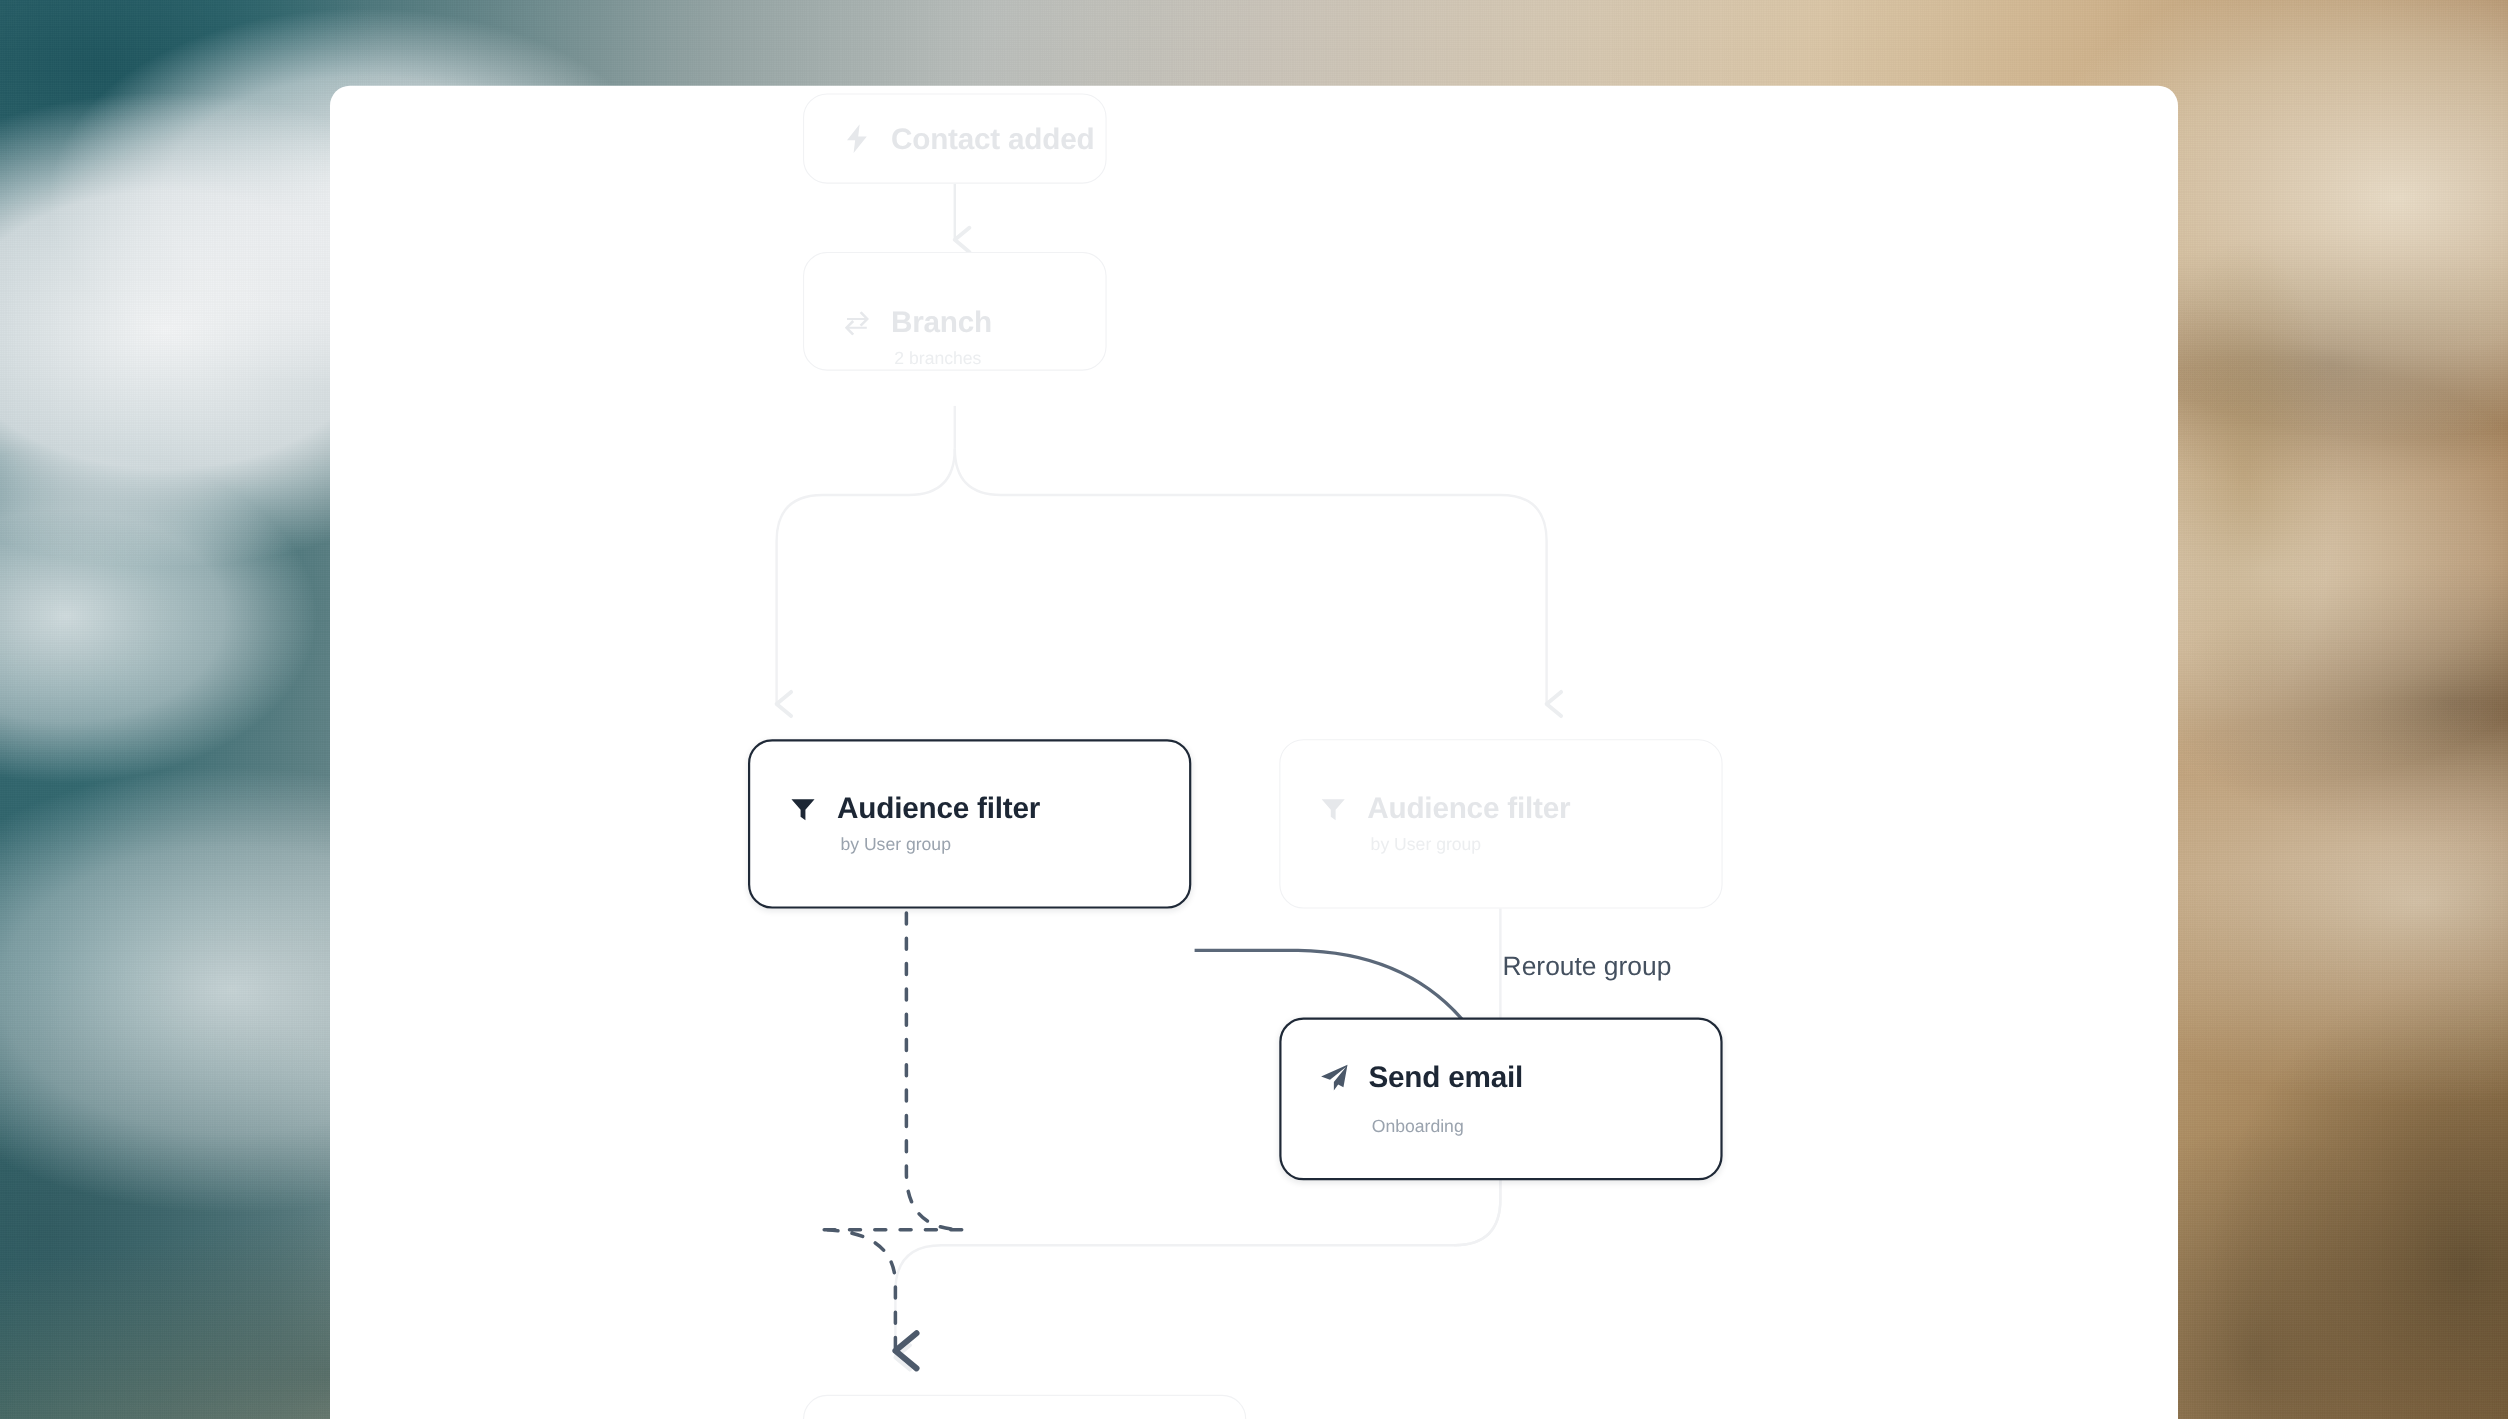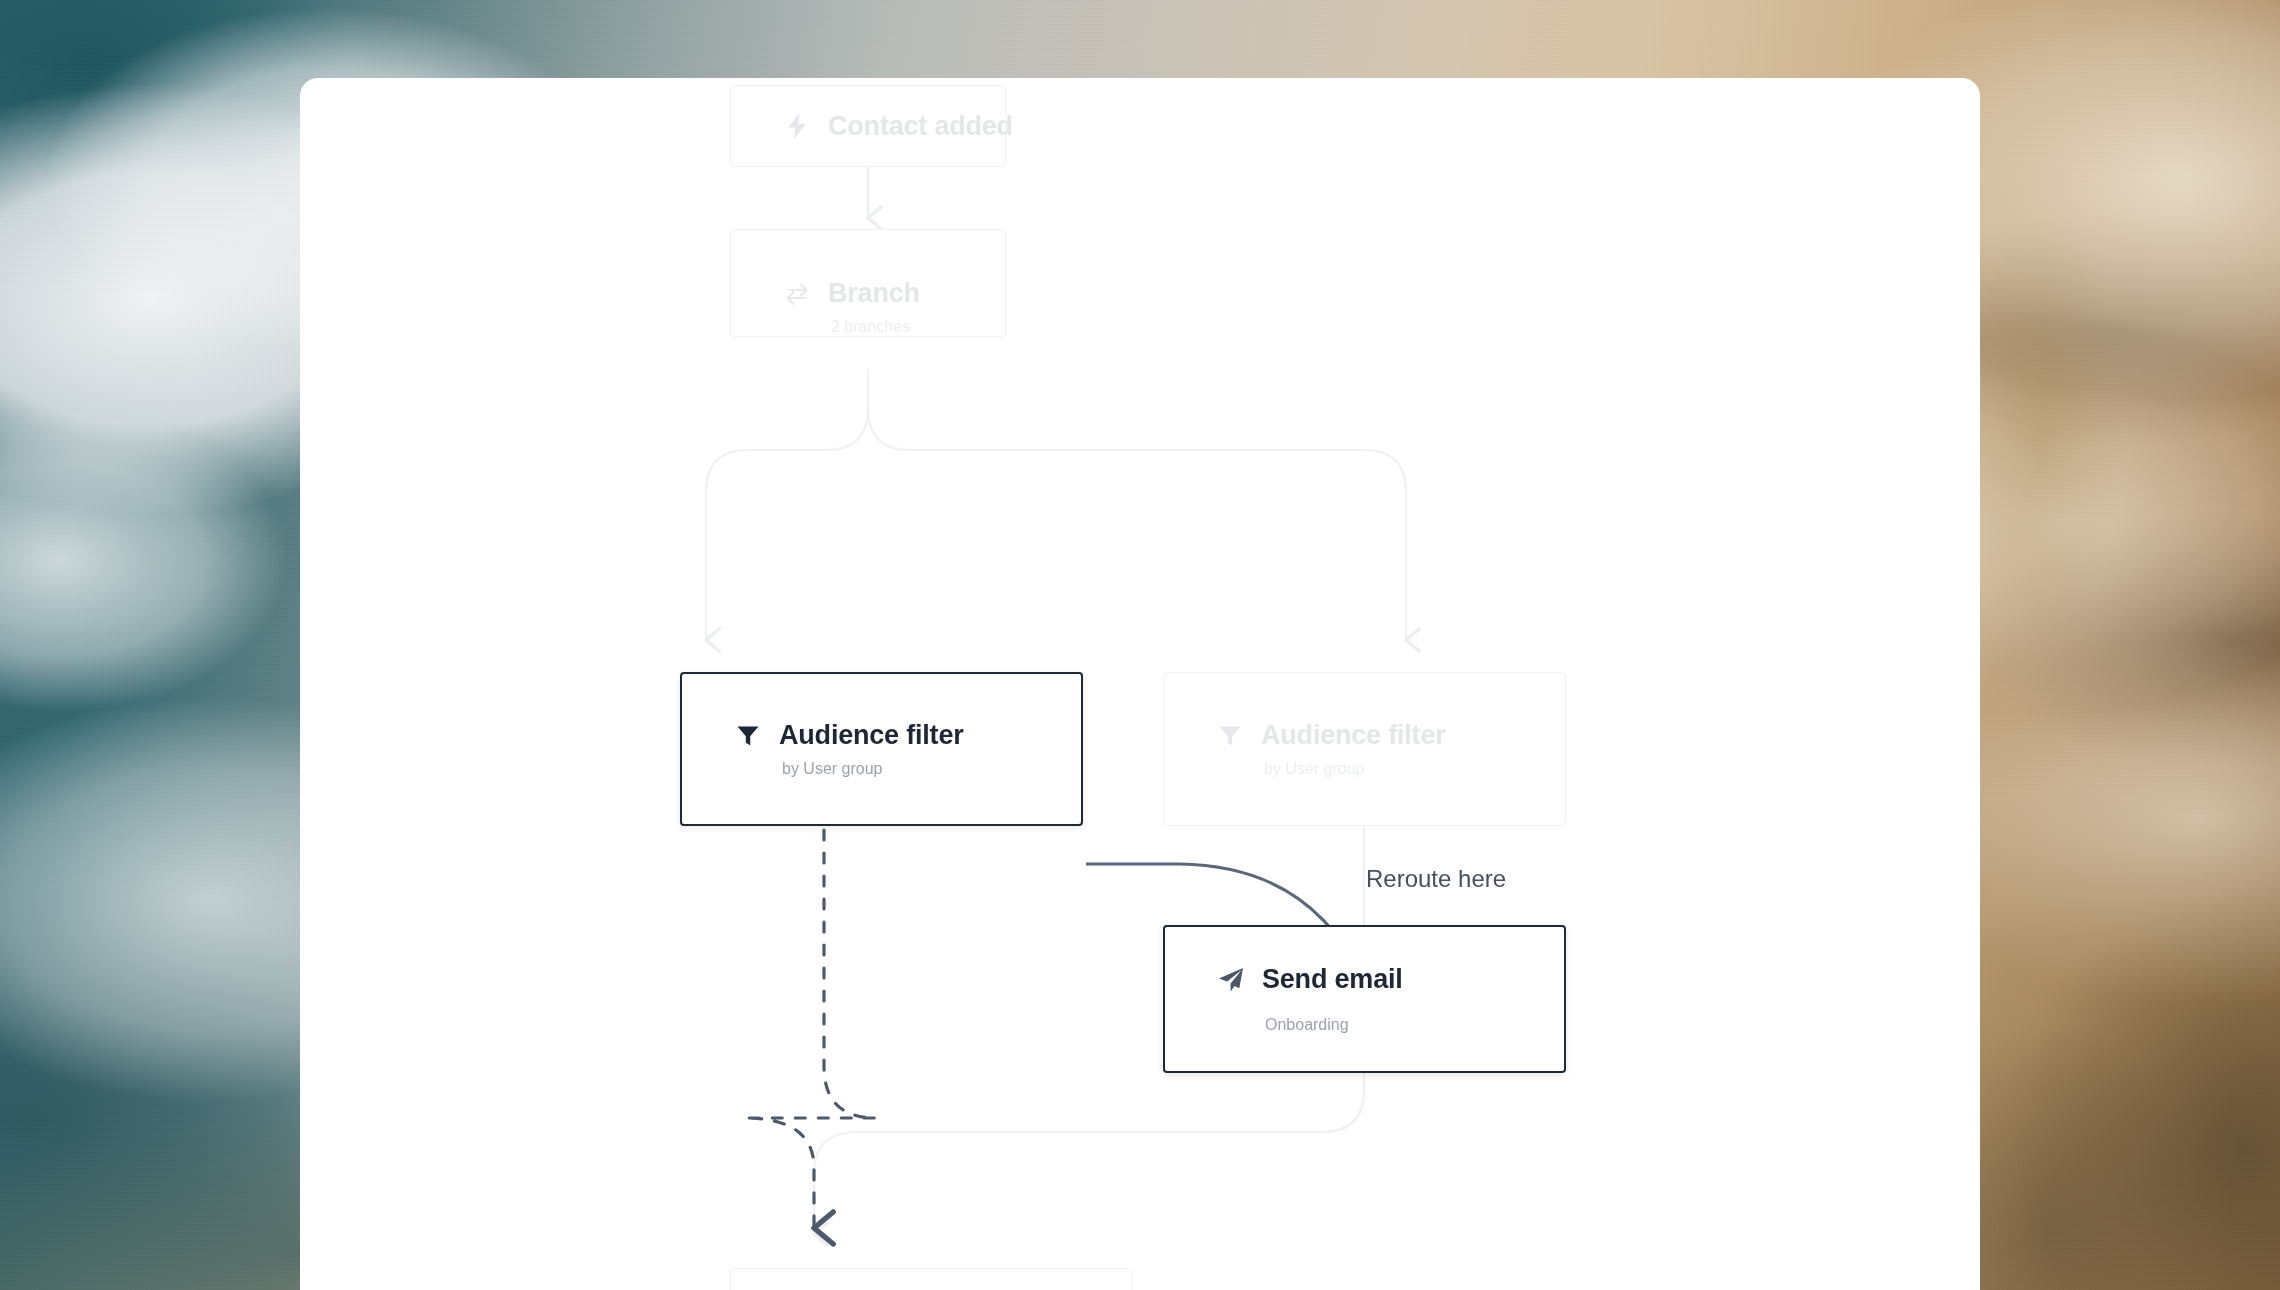--- a/index.html
+++ b/index.html
@@ -95,25 +95,25 @@
     position: absolute;
     inset: 0;
     width: 1680px;
     height: 1212px;
   }
 
   
   .node {
     position: absolute;
     background: #ffffff;
-    border-radius: 4px;
+    border-radius: 22px;
     display: flex;
     flex-direction: column;
     justify-content: center;
-    padding: 0 52px;
+    padding: 0 34px;
   }
   .node-row {
     display: flex;
     align-items: center;
     gap: 17px;
   }
   .node-title {
     font-size: 27px;
     font-weight: bold;
     letter-spacing: -.2px;
@@ -279,15 +279,15 @@
           <path d="M25 1 L1 11.6 L9.1 14.6 L23.6 3.1 L12.6 16.6 L12.6 24.4 L16.5 18.9 L21.3 21.3 Z"></path>
         </svg>
       </span>
       <span class="node-title">Send email</span>
     </div>
     <div class="node-sub">Onboarding</div>
   </div>
 
   <div class="node dim" id="node-next"></div>
 
-  <div class="reroute-label">Reroute here</div>
+  <div class="reroute-label">Reroute group</div>
 
 </div>
 
 </body></html>

